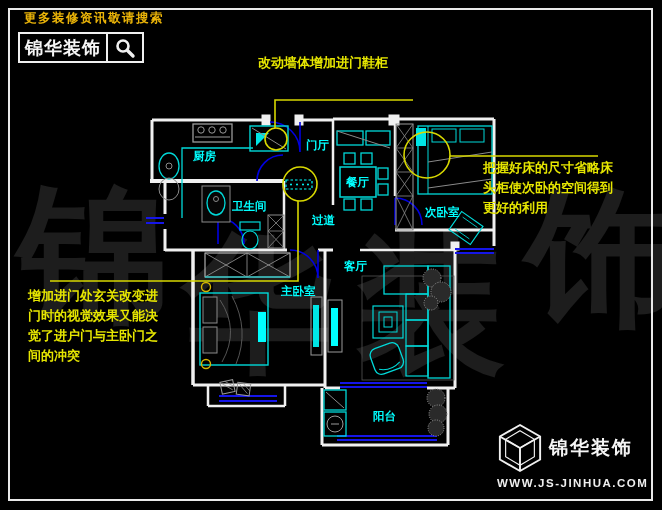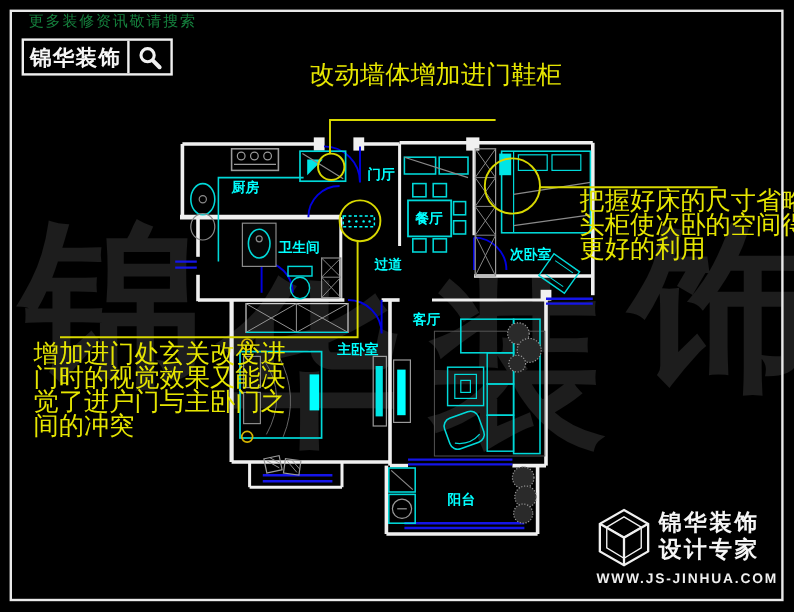--- a/index.html
+++ b/index.html
@@ -4,30 +4,30 @@
 <style>
   html,body{margin:0;padding:0;background:#000;}
   .stage{position:relative;width:662px;height:510px;background:#000;overflow:hidden;
          font-family:"Liberation Sans",sans-serif;}
   .frame{position:absolute;left:8px;top:8px;right:9px;bottom:9px;
          border:2px solid #e9e9e9;pointer-events:none;}
   
   .wm{position:absolute;color:#1d1d1d;font-family:"DejaVu Serif",serif;
       font-weight:700;font-size:150px;line-height:1;user-select:none;}
   
-  .search-hint{position:absolute;left:24px;top:10px;color:#15803d;font-weight:400;
+  .search-hint{position:absolute;left:24px;top:10px;color:#eab308;font-weight:700;
                font-size:12.5px;letter-spacing:1.5px;text-align:center;}
   .brand-box{position:absolute;left:18px;top:32px;width:122px;height:27px;
              border:2px solid #f0f0f0;display:flex;align-items:stretch;}
   .brand-name{flex:1;display:flex;align-items:center;justify-content:center;
               color:#f5f5f5;font-weight:700;font-size:18px;letter-spacing:1px;}
   .brand-search{width:34px;border-left:2px solid #f0f0f0;display:flex;
                 align-items:center;justify-content:center;}
   
-  .ann{position:absolute;color:#e6e600;font-weight:400;font-size:21px;
+  .ann{position:absolute;color:#e6e600;font-weight:700;font-size:13px;
        line-height:20px;white-space:nowrap;}
   .ann span{display:block;}
   
   .footer{position:absolute;left:497px;top:423px;width:152px;}
   .footer-row{display:flex;align-items:center;}
   .footer-txt{margin-left:6px;color:#f5f5f5;font-weight:700;font-size:19px;
               line-height:22px;letter-spacing:2px;white-space:nowrap;}
   .footer-url{margin-top:4px;color:#efefef;font-weight:700;font-size:11.5px;
               letter-spacing:1.5px;text-align:left;white-space:nowrap;}
   svg{position:absolute;left:0;top:0;}
@@ -283,20 +283,19 @@
       <svg width="46" height="50" viewBox="0 0 48 52" style="position:static">
         <g fill="none" stroke="#f0f0f0" stroke-width="2">
           <path d="M24,2 L45,14 V38 L24,50 L3,38 V14 Z"></path>
           <path d="M3,14 L24,26 L45,14 M24,26 V50"></path>
           <path d="M24,8 L39,17 V35 L24,44 L9,35 V17 Z" stroke-width="1.2"></path>
           <path d="M9,17 L24,26 M39,17 L24,26" stroke-width="1.2"></path>
         </g>
       </svg>
       <div class="footer-txt">
         <div>锦华装饰</div>
-        <div>设计专家</div>
       </div>
     </div>
     <div class="footer-url">WWW.JS-JINHUA.COM</div>
   </div>
 
   <div class="frame"></div>
 </div>
 
 </body></html>

